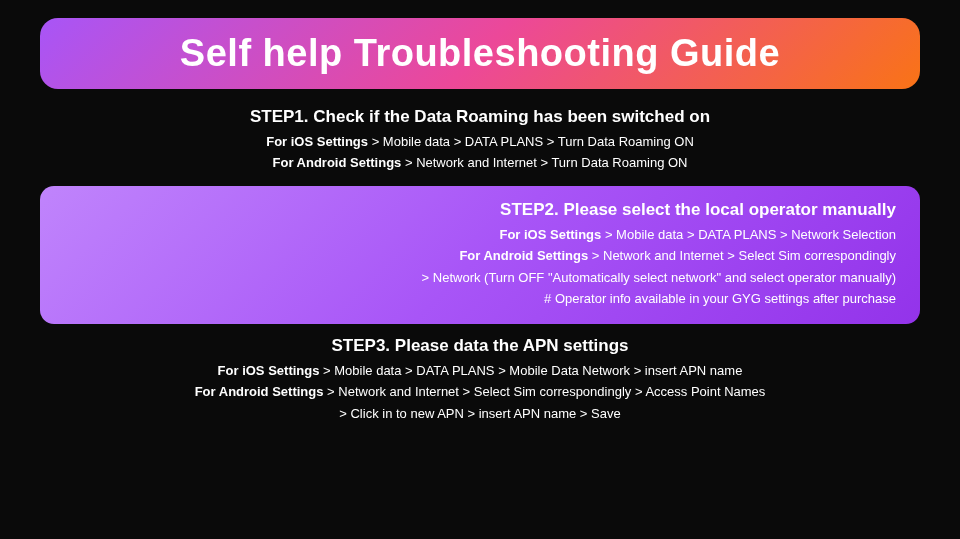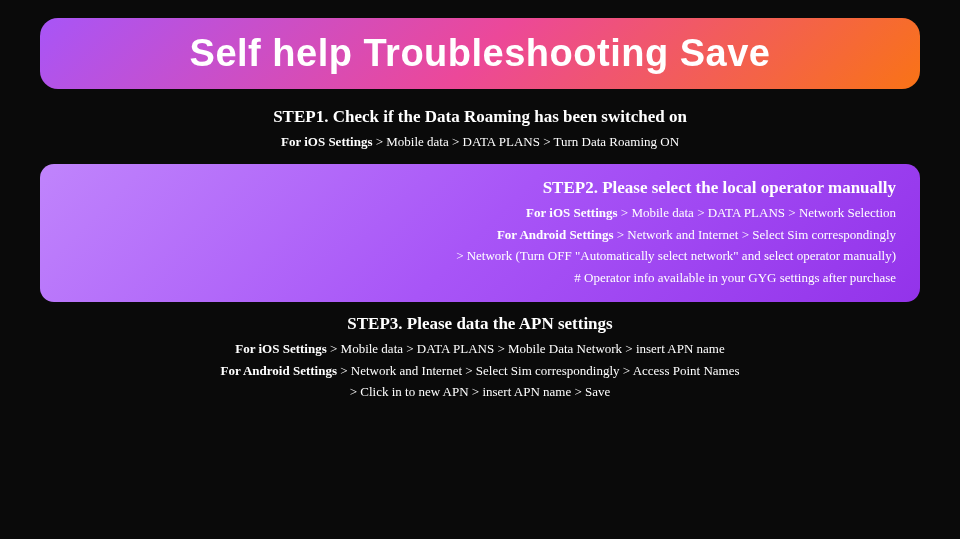--- a/index.html
+++ b/index.html
@@ -29,21 +29,20 @@
       color: #ffffff;
       font-size: 38px;
       font-weight: 900;
       letter-spacing: 0.5px;
     }
 
     .step-section {
       width: 100%;
       text-align: center;
       margin-bottom: 12px;
-      font-family: Liberation Serif, serif;
     }
 
     .step-section.highlighted {
       background: linear-gradient(135deg, #c084fc, #a855f7, #9333ea);
       border-radius: 14px;
       padding: 14px 24px;
       margin-bottom: 12px;
       text-align: right;
     }
 
@@ -62,27 +61,30 @@
     }
 
     .step-line .bold {
       font-weight: 800;
     }
   </style>
 </head>
 <body>
 
 <div class="title-banner">
-  <span class="title-text">Self help Troubleshooting Save</span>
+  <span class="title-text">Self help Troubleshooting Guide</span>
 </div>
 
 <div class="step-section">
   <div class="step-title">STEP1. Check if the Data Roaming has been switched on</div>
   <div class="step-line">
     <span class="bold">For iOS Settings</span><span> &gt; Mobile data &gt; DATA PLANS &gt; Turn Data Roaming ON</span>
+  </div>
+  <div class="step-line">
+    <span class="bold">For Android Settings</span><span> &gt; Network and Internet &gt; Turn Data Roaming ON</span>
   </div>
 </div>
 
 <div class="step-section highlighted">
   <div class="step-title">STEP2. Please select the local operator manually</div>
   <div class="step-line">
     <span class="bold">For iOS Settings</span><span> &gt; Mobile data &gt; DATA PLANS &gt; Network Selection</span>
   </div>
   <div class="step-line">
     <span class="bold">For Android Settings</span><span> &gt; Network and Internet &gt; Select Sim correspondingly</span>

